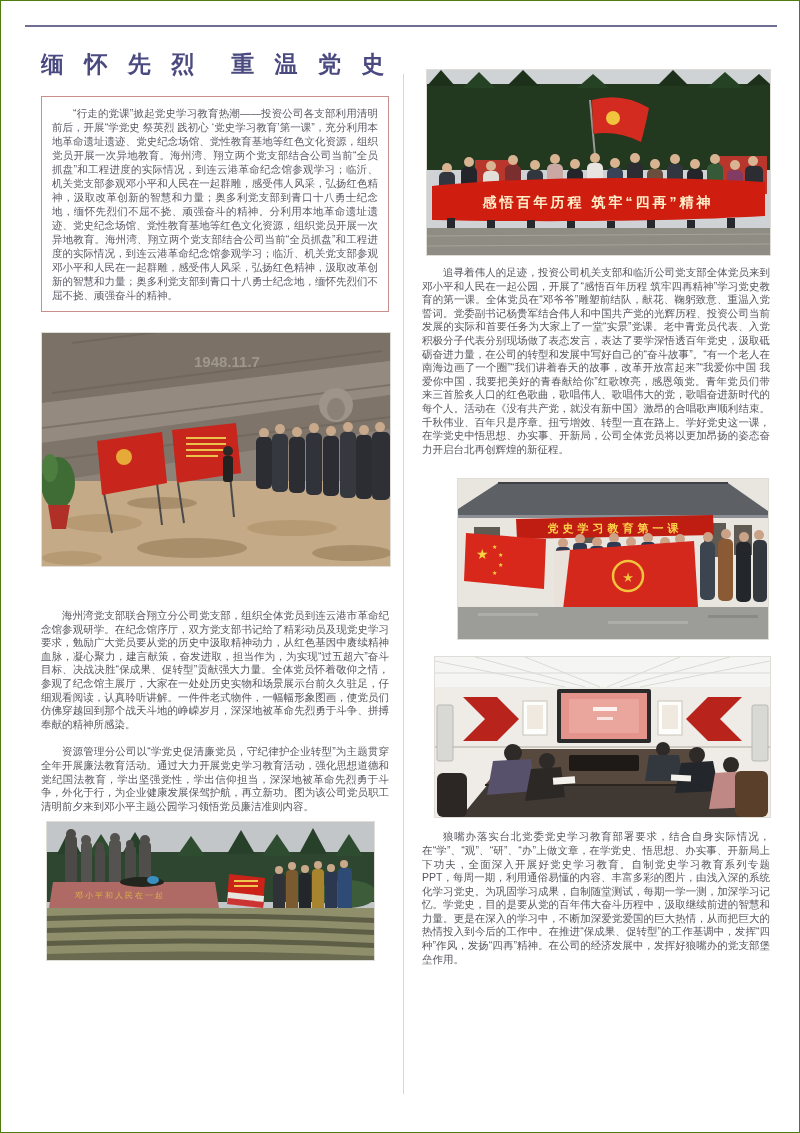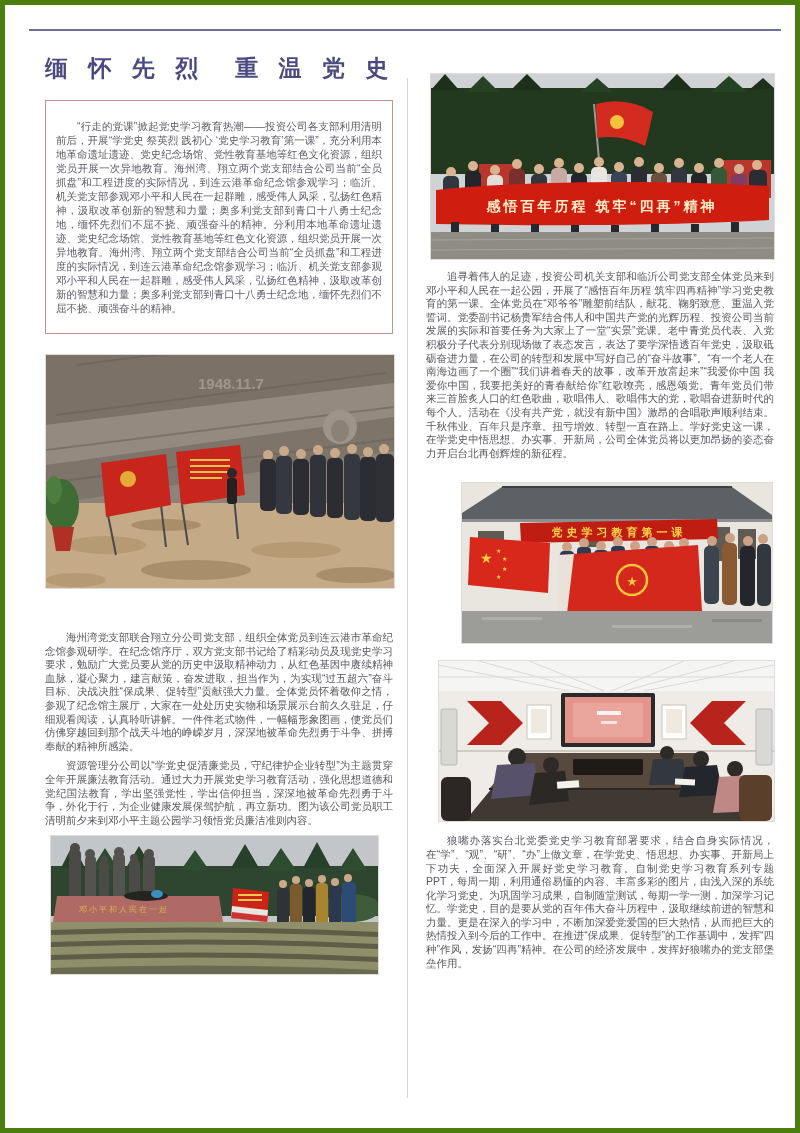--- a/index.html
+++ b/index.html
@@ -1,45 +1,45 @@
 <!DOCTYPE html>
 <html><head>
 <meta charset="utf-8">
 <style>
   html,body{margin:0;padding:0;background:#fff;}
   .page{
     position:relative;width:800px;height:1133px;background:#ffffff;
     font-family:"Liberation Sans","DejaVu Sans",sans-serif;
-    box-sizing:border-box;border:5px solid #4d7c0f;overflow:hidden;
+    box-sizing:border-box;border:1px solid #4d7c0f;overflow:hidden;
   }
   .top-rule{position:absolute;left:24px;top:24px;width:752px;height:2px;background:#6f6f93;}
   .col-divider{position:absolute;left:402px;top:73px;width:1px;height:1020px;background:#d7d7d7;}
   .col{position:absolute;top:0;}
   .col-left{left:40px;width:348px;top:44px;}
   .col-right{left:421px;width:348px;top:60px;}
   .doc-title{
     margin:4px 0 16px 0;text-align:center;font-size:23px;font-weight:bold;
     color:#4a4a80;letter-spacing:7px;white-space:nowrap;
   }
   .intro-box{
-    border:1px solid #c98f8f;padding:18px 10px;margin:0 0 20px 0;
+    border:1px solid #c98f8f;padding:9px 10px;margin:0 0 20px 0;
   }
   .body-text{
     margin:0;font-size:10.5px;line-height:13.6px;color:#57575f;
     text-align:justify;text-indent:2em;
   }
   .intro-box .body-text{line-height:14px;color:#5b5b66;}
   figure{margin:0;padding:0;line-height:0;}
   figure svg{display:block;border:1px solid #e0ddd8;}
   .fig-memorial{margin:0 7px 42px 0;font-weight:bold;}
   .fig-statues{margin:8px 0 0 5px;}
   .fig-banner{margin:8px 0 10px 4px;}
   .fig-students{margin:8px 0 8px 22px;padding-left:13px;}
   .fig-meeting{margin:16px 0 12px 12px;}
-  .p-haizhouwan{margin-bottom:6px;}
+  .p-haizhouwan{margin-bottom:14px;}
   .p-ziyuan{margin-bottom:7px;}
   .p-zhuixun{margin-bottom:22px;}
   .p-aoduoli{margin-bottom:4px;}
 </style>
 </head>
 <body>
 
 <div class="page">
   <div class="top-rule"></div>
   <div class="col-divider"></div>

